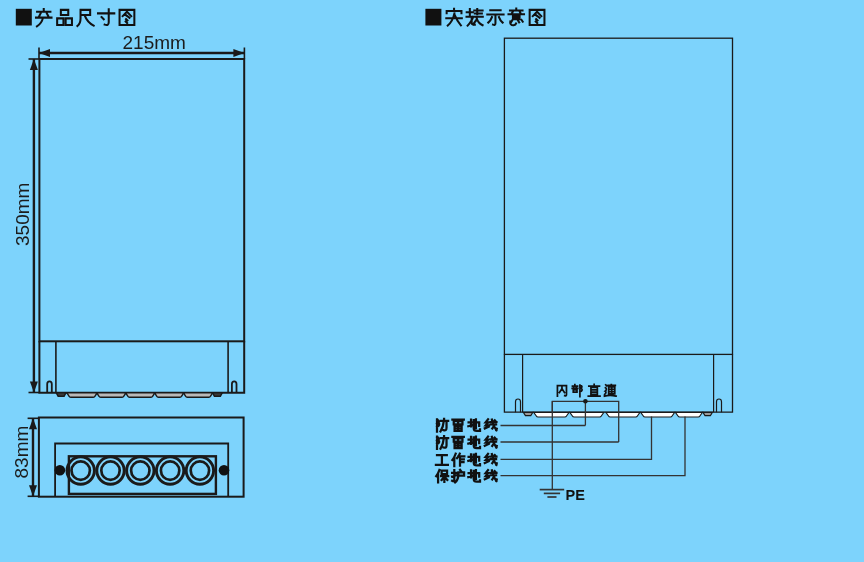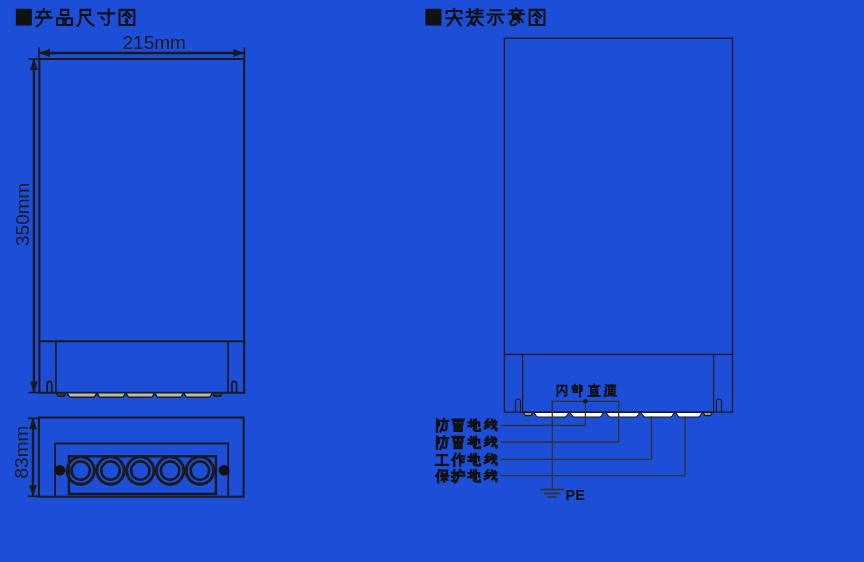--- a/index.html
+++ b/index.html
@@ -1,16 +1,16 @@
 <!DOCTYPE html>
 <html><head>
 <meta charset="utf-8">
 <style>
 html,body{margin:0;padding:0;background:#fff;}
-#stage{position:relative;width:864px;height:562px;background:#1d4ed8;overflow:hidden;
+#stage{position:relative;width:864px;height:562px;background:#7dd3fc;overflow:hidden;
 font-family:"Liberation Sans", sans-serif;}
 svg{position:absolute;left:0;top:0;}
 .dimtxt{font-family:"Liberation Sans", sans-serif;font-size:19px;fill:#1c1c1c;}
 .petxt{font-family:"Liberation Sans", sans-serif;font-size:14.5px;font-weight:bold;fill:#111;}
 </style>
 </head>
 <body>
 <div id="stage">
 <svg width="864" height="562" viewBox="0 0 864 562">
 <defs>

